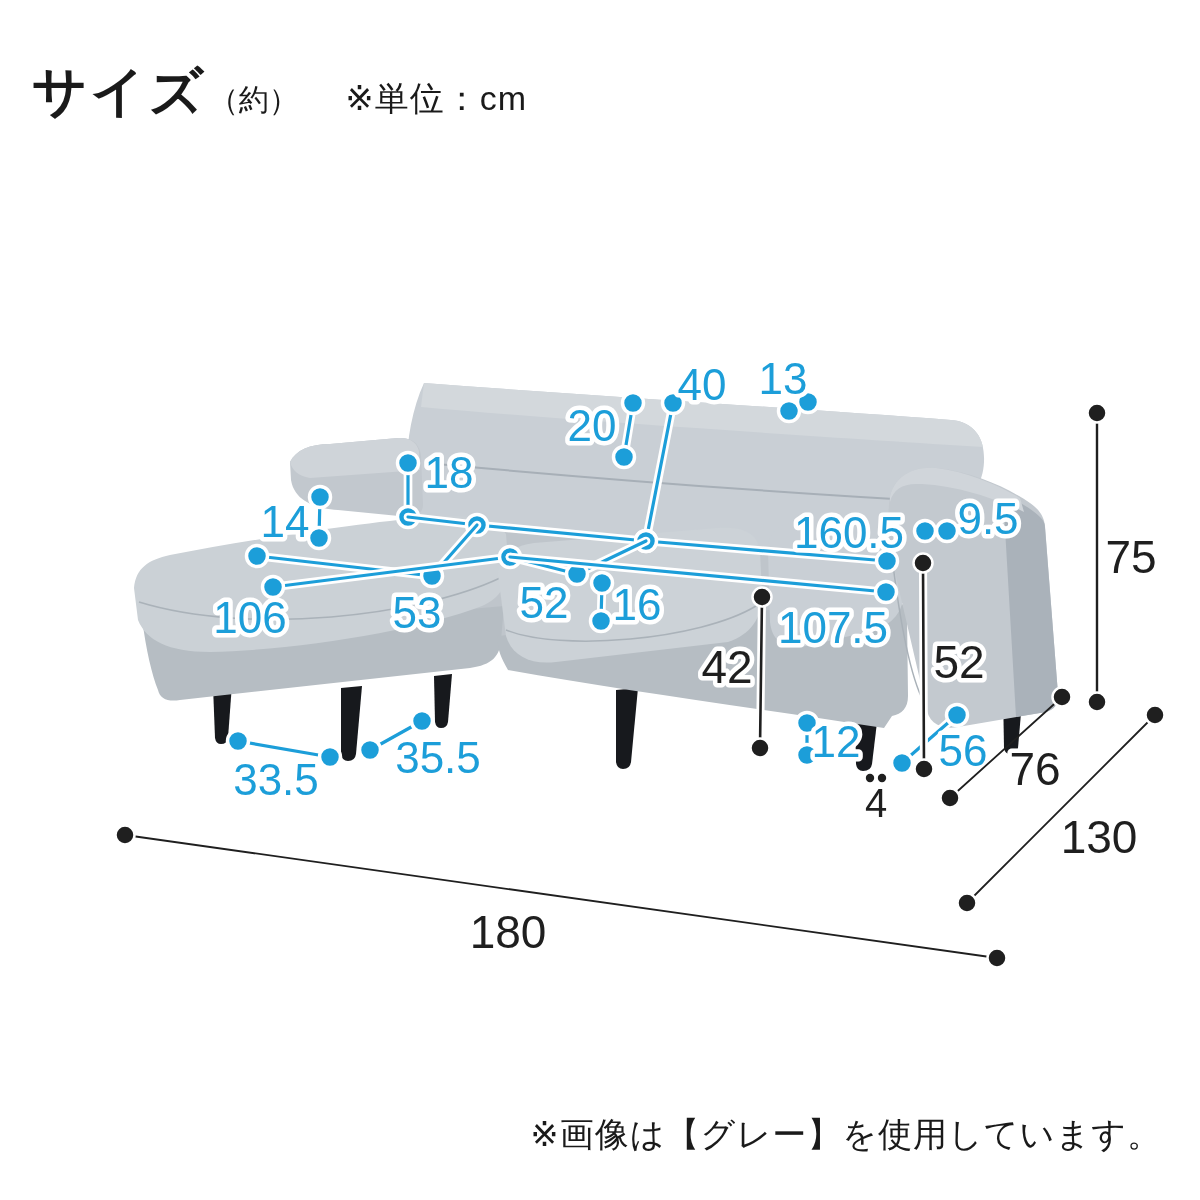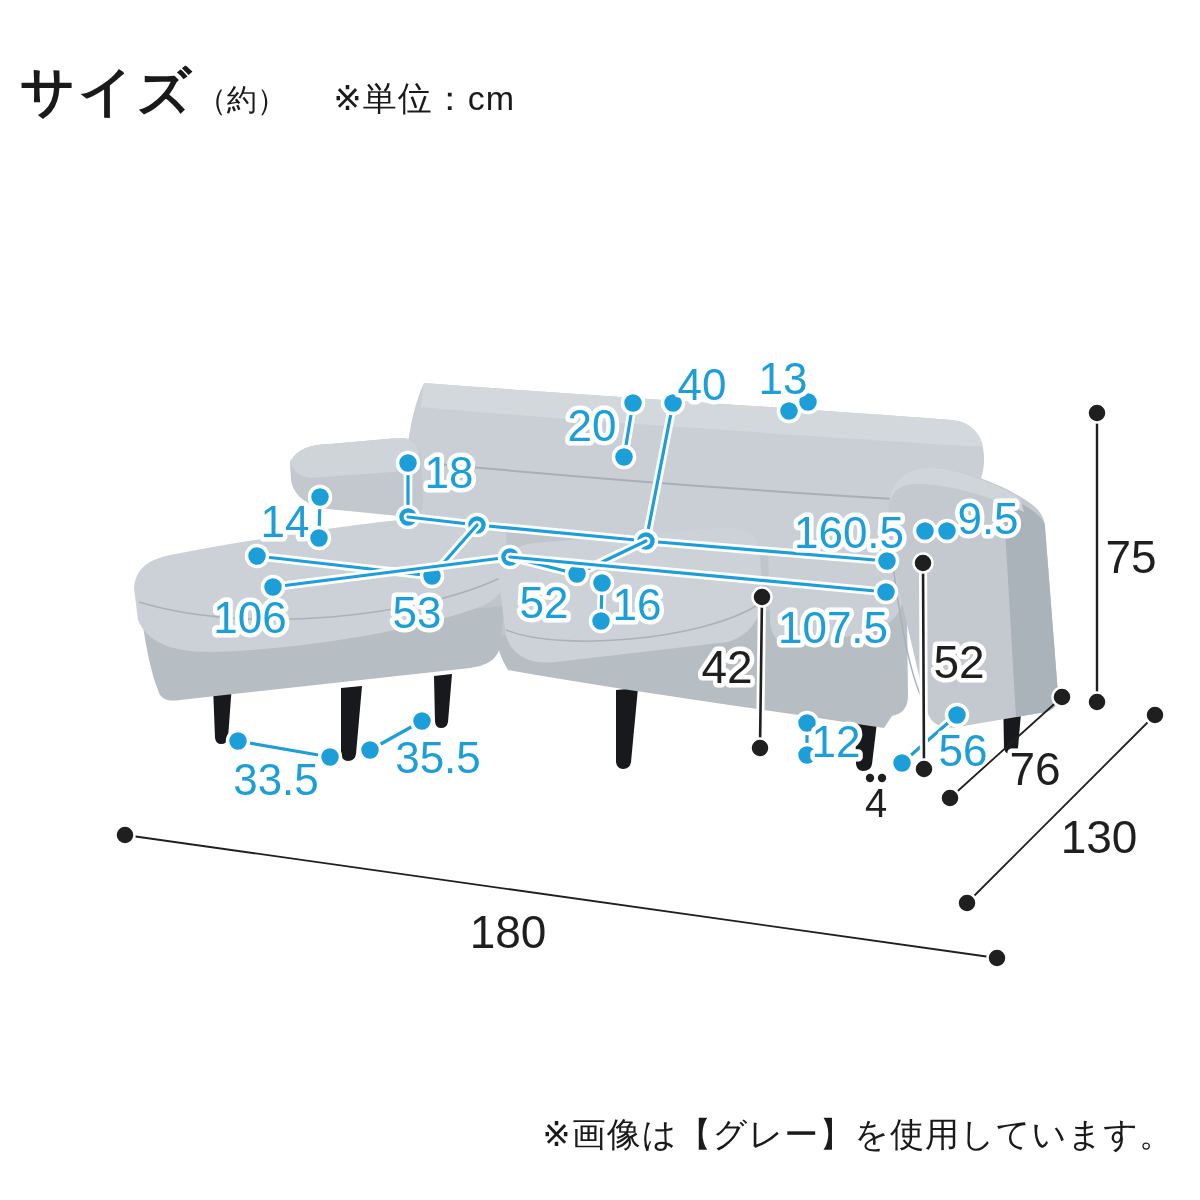--- a/index.html
+++ b/index.html
@@ -1,26 +1,26 @@
 <!DOCTYPE html>
 <html><head>
 <meta charset="utf-8">
 <style>
   html,body{margin:0;padding:0;}
   body{
     width:1200px;height:1200px;background:#ffffff;position:relative;overflow:hidden;
     font-family:"Liberation Sans","DejaVu Sans",sans-serif;color:#1a1a1a;
   }
   .stage{position:absolute;inset:0;}
-  .title-row{position:absolute;left:20px;top:56px;white-space:nowrap;}
+  .title-row{position:absolute;left:32px;top:56px;white-space:nowrap;}
   .title-main{font-size:54px;font-weight:600;letter-spacing:3px;}
   .title-approx{font-size:30px;font-weight:500;margin-left:2px;}
   .title-unit{font-size:34px;font-weight:500;margin-left:42px;letter-spacing:1px;}
   .footer-note{
-    position:absolute;right:26px;top:1112px;font-size:34px;font-weight:500;
+    position:absolute;right:38px;top:1112px;font-size:34px;font-weight:500;
     letter-spacing:1px;white-space:nowrap;
   }
   svg{position:absolute;left:0;top:0;}
   text.dim{font-family:"Liberation Sans","DejaVu Sans",sans-serif;}
 </style>
 </head>
 <body>
 
 <div class="stage">
 

